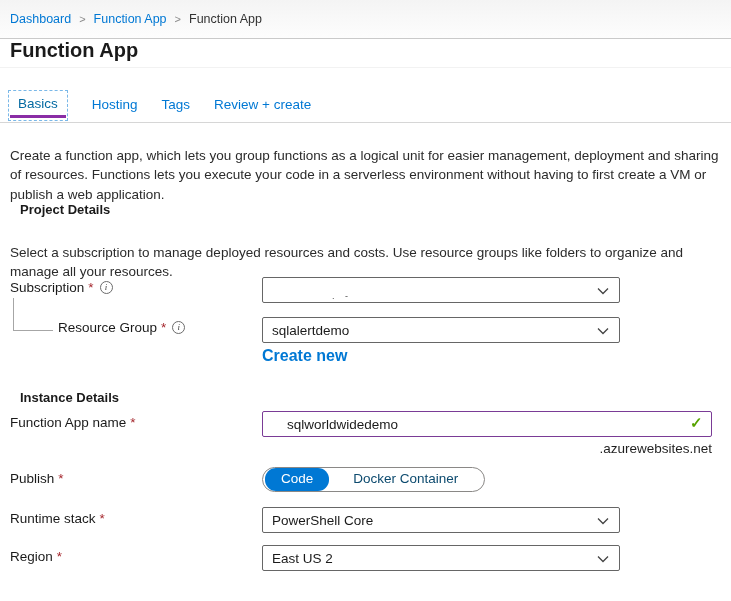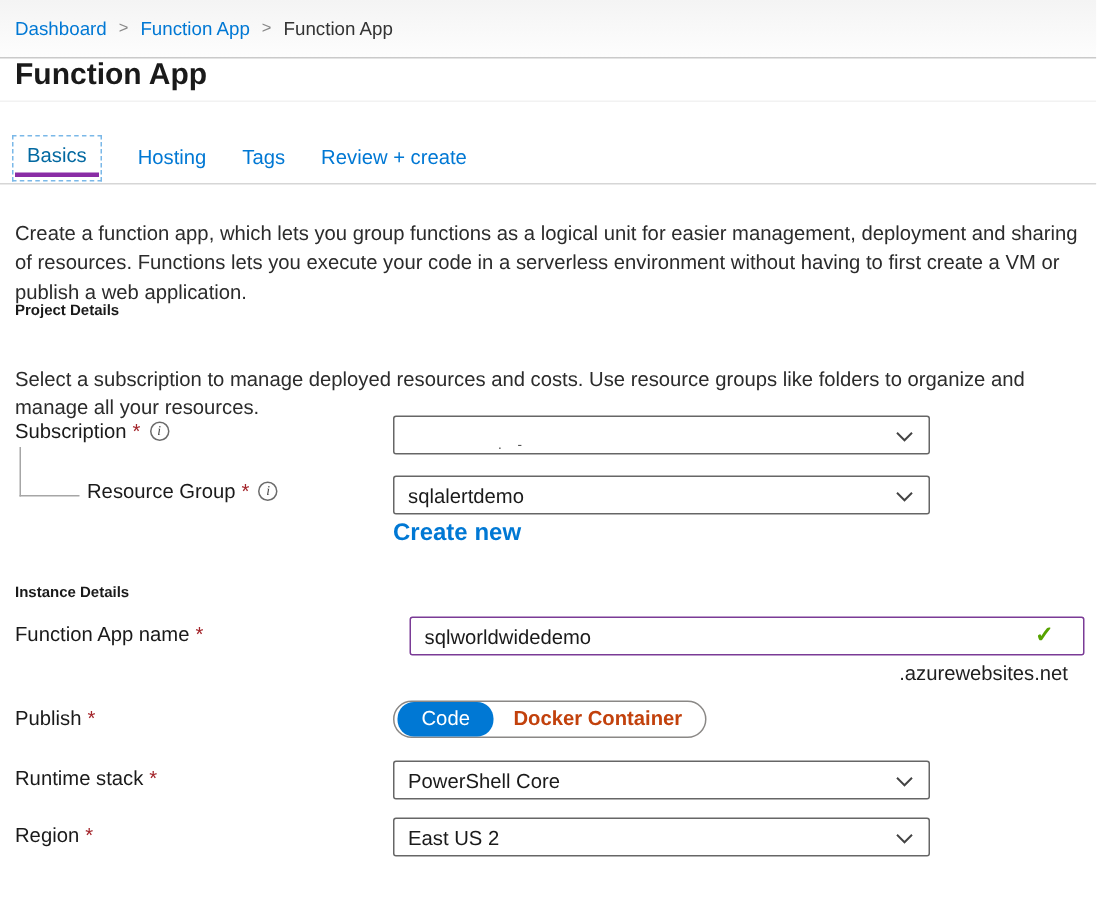--- a/index.html
+++ b/index.html
@@ -42,21 +42,21 @@
     height: 3px; background: #8a2da5;
   }
   .tabs-separator { position: absolute; top: 122px; left: 0; right: 0; border-top: 1px solid #d6d6d6; }
 
   
   .intro, .section-desc {
     position: absolute; left: 10px; width: 714px;
     font-size: 13.5px; line-height: 19.5px; color: #2b2b2b;
   }
   .intro { top: 132px; }
-  .section-title { position: absolute; left: 10px; font-size: 10px; font-weight: 700; color: #1a1a1a; }
+  .section-title { position: absolute; left: 20px; font-size: 13px; font-weight: 700; color: #1a1a1a; }
   .section-desc { top: 229px; }
 
   
   .field-label {
     position: absolute; left: 10px; font-size: 13.5px; color: #1a1a1a;
     display: flex; align-items: center;
   }
   .req { color: #a4262c; margin-left: 4px; }
   .info-icon {
     width: 13px; height: 13px; margin-left: 6px;
@@ -77,34 +77,34 @@
   
   .connector-v { position: absolute; left: 13px; top: 298px; width: 1px; height: 33px; background: #a6a6a6; }
   .connector-h { position: absolute; left: 13px; top: 330px; width: 40px; height: 1px; background: #a6a6a6; }
 
   .create-new { position: absolute; left: 262px; top: 347px; font-size: 16px; font-weight: 700; color: #0078d4; cursor: pointer; }
 
   
   .text-input {
     position: absolute; left: 262px; top: 411px; width: 450px; height: 26px;
     border: 1px solid #7a3b96; border-radius: 2px;
-    padding: 0 30px 0 9px; font-size: 13.5px; color: #1a1a1a;
-    font-family: "Liberation Sans", sans-serif; outline: none; margin-left: 11px;
+    padding: 0 30px 0 24px; font-size: 13.5px; color: #1a1a1a;
+    font-family: "Liberation Sans", sans-serif; outline: none;
   }
   .valid-check { position: absolute; left: 690px; top: 414px; font-size: 15px; font-weight: 700; color: #57a300; }
   .domain-suffix { position: absolute; top: 441px; right: 19px; font-size: 13.5px; color: #1f1f1f; }
 
   
   .toggle-group {
     position: absolute; left: 262px; top: 467px; height: 25px;
     display: inline-flex; 
     border: 1px solid #8a8886; border-radius: 13px; background: #ffffff;
     padding: 0 2px; cursor: pointer;
   }
-  .toggle-option { font-size: 13.5px; color: #c2410c; padding: 3px 13px; border-radius: 11px; white-space: nowrap; font-weight: bold; }
+  .toggle-option { font-size: 13.5px; color: #0c4a6e; padding: 3px 24px; border-radius: 11px; white-space: nowrap; }
   .toggle-option.selected { background: #0078d4; color: #ffffff; padding: 3px 16px; font-weight: 400; }
 
   
   .remnant {
     position: absolute; left: 332px; top: 291px;
     font-size: 9px; color: #4a4a4a; letter-spacing: 4px;
   }
 </style>
 </head>
 <body>

